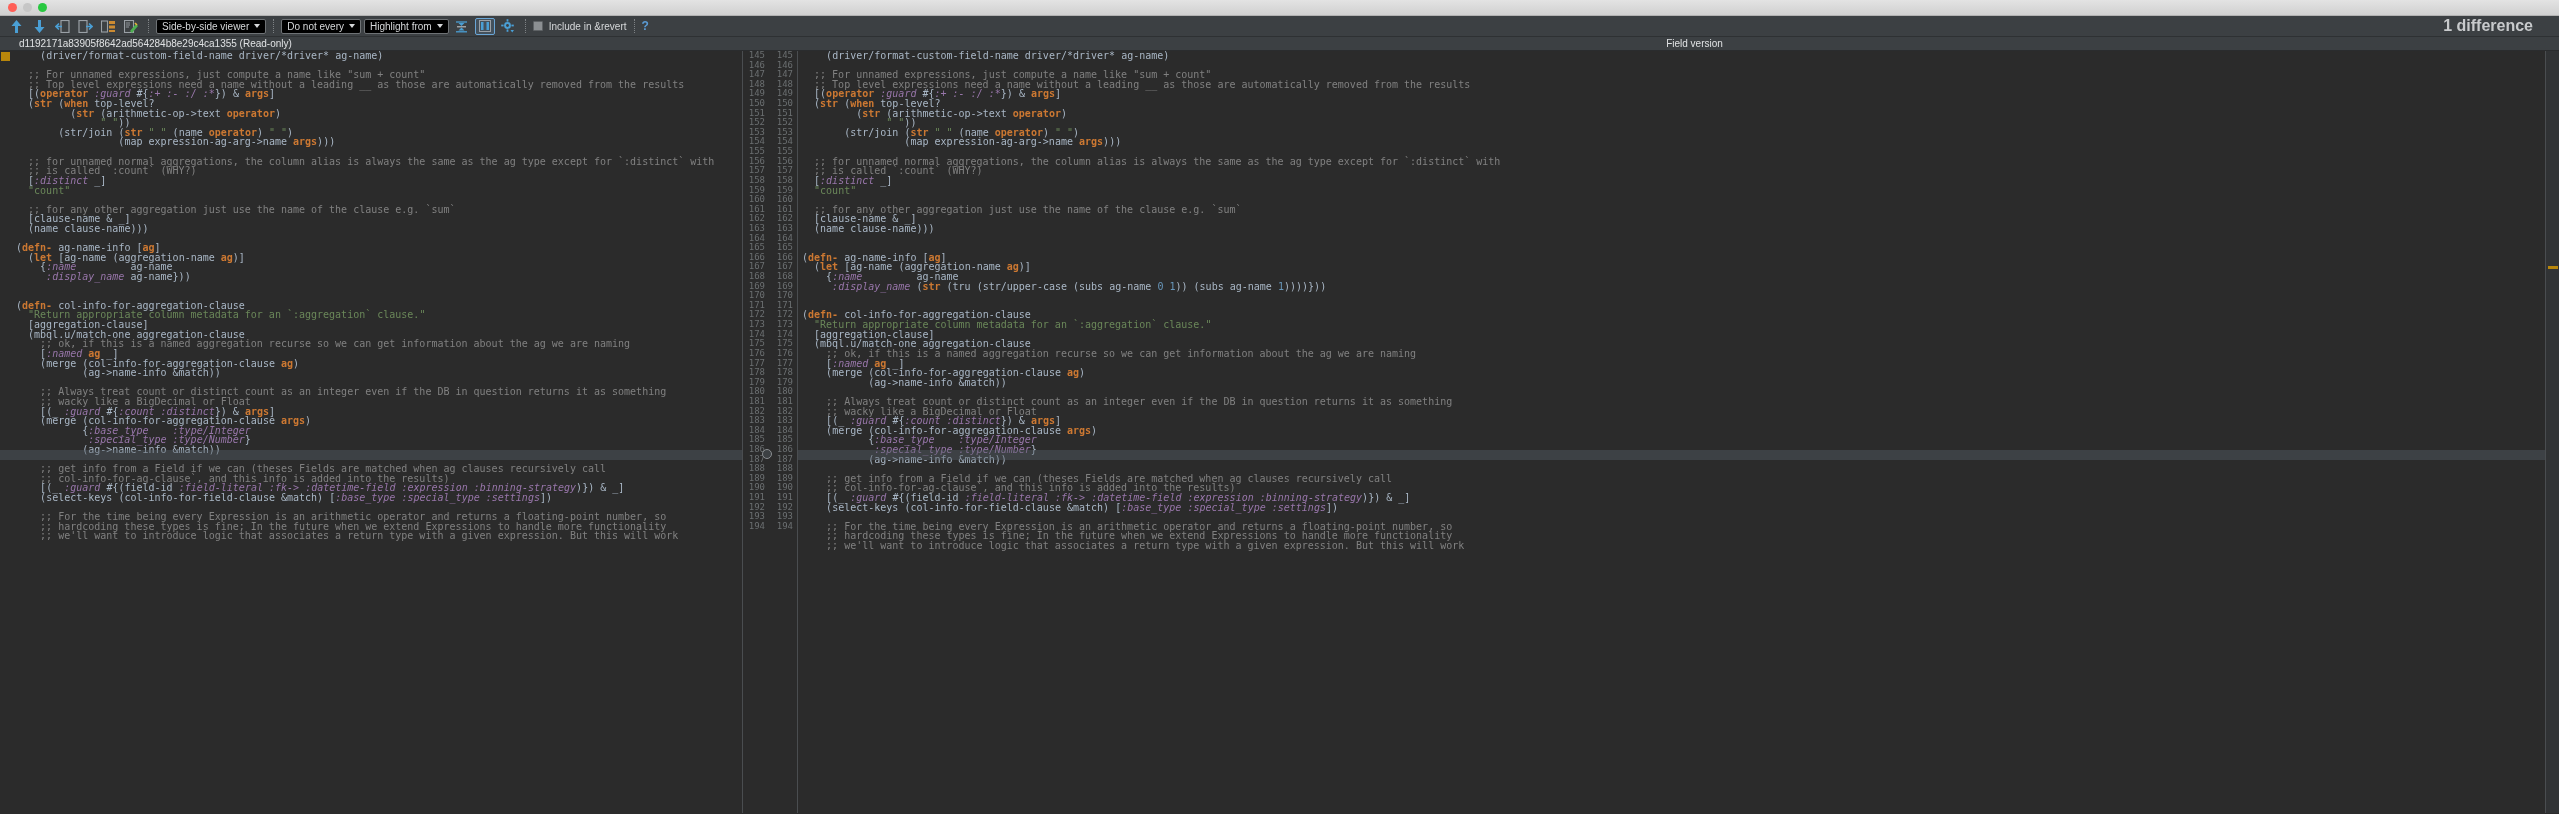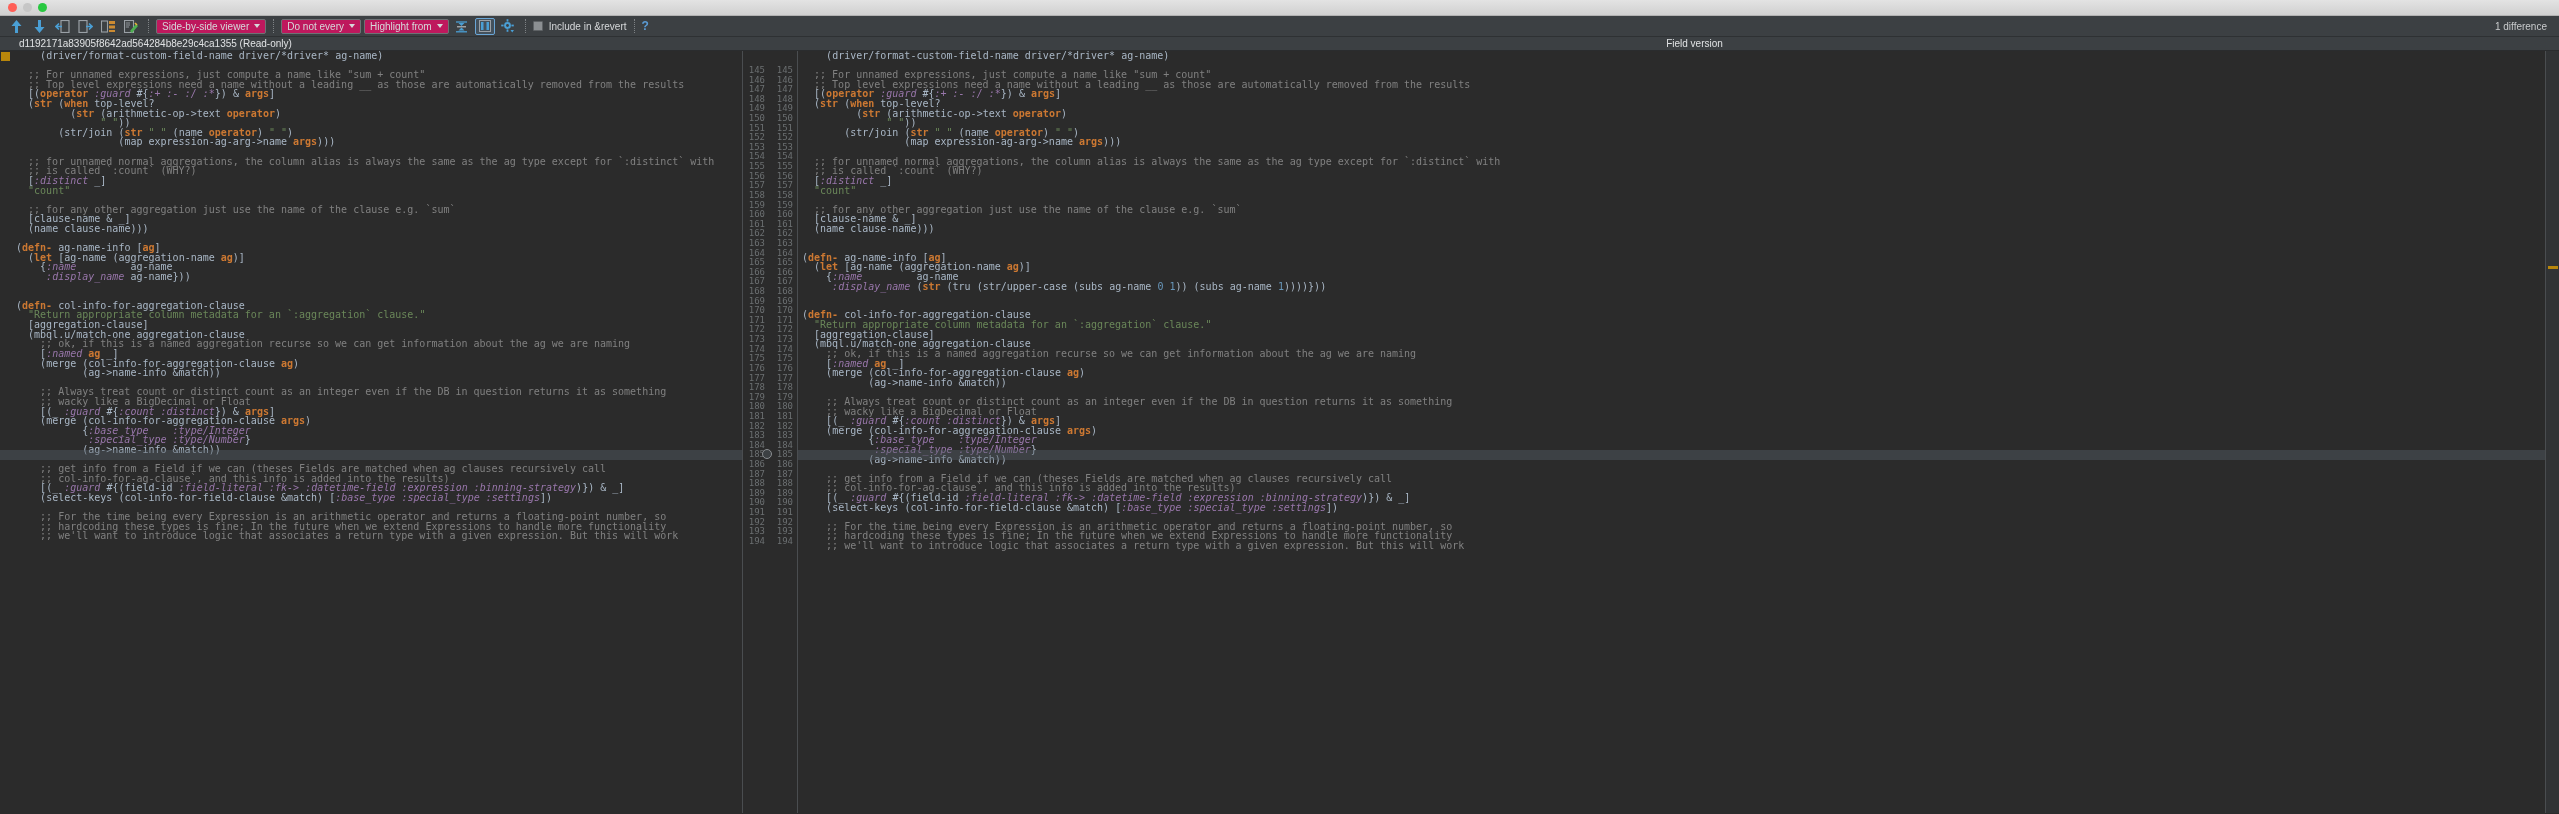--- a/index.html
+++ b/index.html
@@ -46,21 +46,21 @@
   }
   .tb-icon svg { display: block; }
   .tb-sep {
     width: 1px; height: 14px; margin: 0 4px;
     border-left: 1px dotted #7d8184;
   }
   .tb-select {
     height: 15px;
     border: 1px solid #6e7275;
     border-radius: 2px;
-    background: #be185d;
+    background: #000000;
     color: #d6d8da;
     font-size: 10px;
     display: flex; align-items: center; gap: 5px;
     padding: 0 5px;
     white-space: nowrap;
   }
   .caret {
     width: 0; height: 0;
     border-left: 3.5px solid transparent;
     border-right: 3.5px solid transparent;
@@ -75,22 +75,22 @@
   .tb-check {
     display: flex; align-items: center; gap: 6px;
     font-size: 10px; color: #d6d8da; white-space: nowrap;
   }
   .checkbox {
     width: 10px; height: 10px;
     background: #8b8f92; border: 1px solid #5e6265; border-radius: 1px;
   }
   #help-q { color: #5b9bd5; font-size: 12px; font-weight: bold; }
   #diff-count {
-    position: absolute; right: 12px;
-    font-size: 10px; color: #c8cacc; white-space: nowrap;
+    position: absolute; right: 26px;
+    font-size: 16px; color: #c8cacc; white-space: nowrap; font-weight: bold;
   }
 
   
   #labels {
     height: 14px;
     background: #3c4043;
     display: flex;
     border-bottom: 1px solid #2a2c2e;
   }
   #label-left, #label-right {
@@ -132,21 +132,21 @@
   .pane-right .codewrap { left: 0; }
 
   .line {
     height: 9.62px; line-height: 9.62px;
     white-space: pre; color: #a9b7c6;
     padding-left: 4px;
   }
 
   
   .numcol {
-    position: absolute; top: 15px; bottom: 0;
+    position: absolute; top: 0; bottom: 0;
     text-align: right; color: #6b6f71; font-size: 9px;
     font-family: "DejaVu Sans Mono", "Liberation Mono", monospace;
   }
   .numline { height: 9.62px; line-height: 9.62px; padding-right: 5px; }
 
   
   .vsep { position: absolute; top: 0; bottom: 0; width: 1px; background: #4a4d50; }
 
   
   .band {

